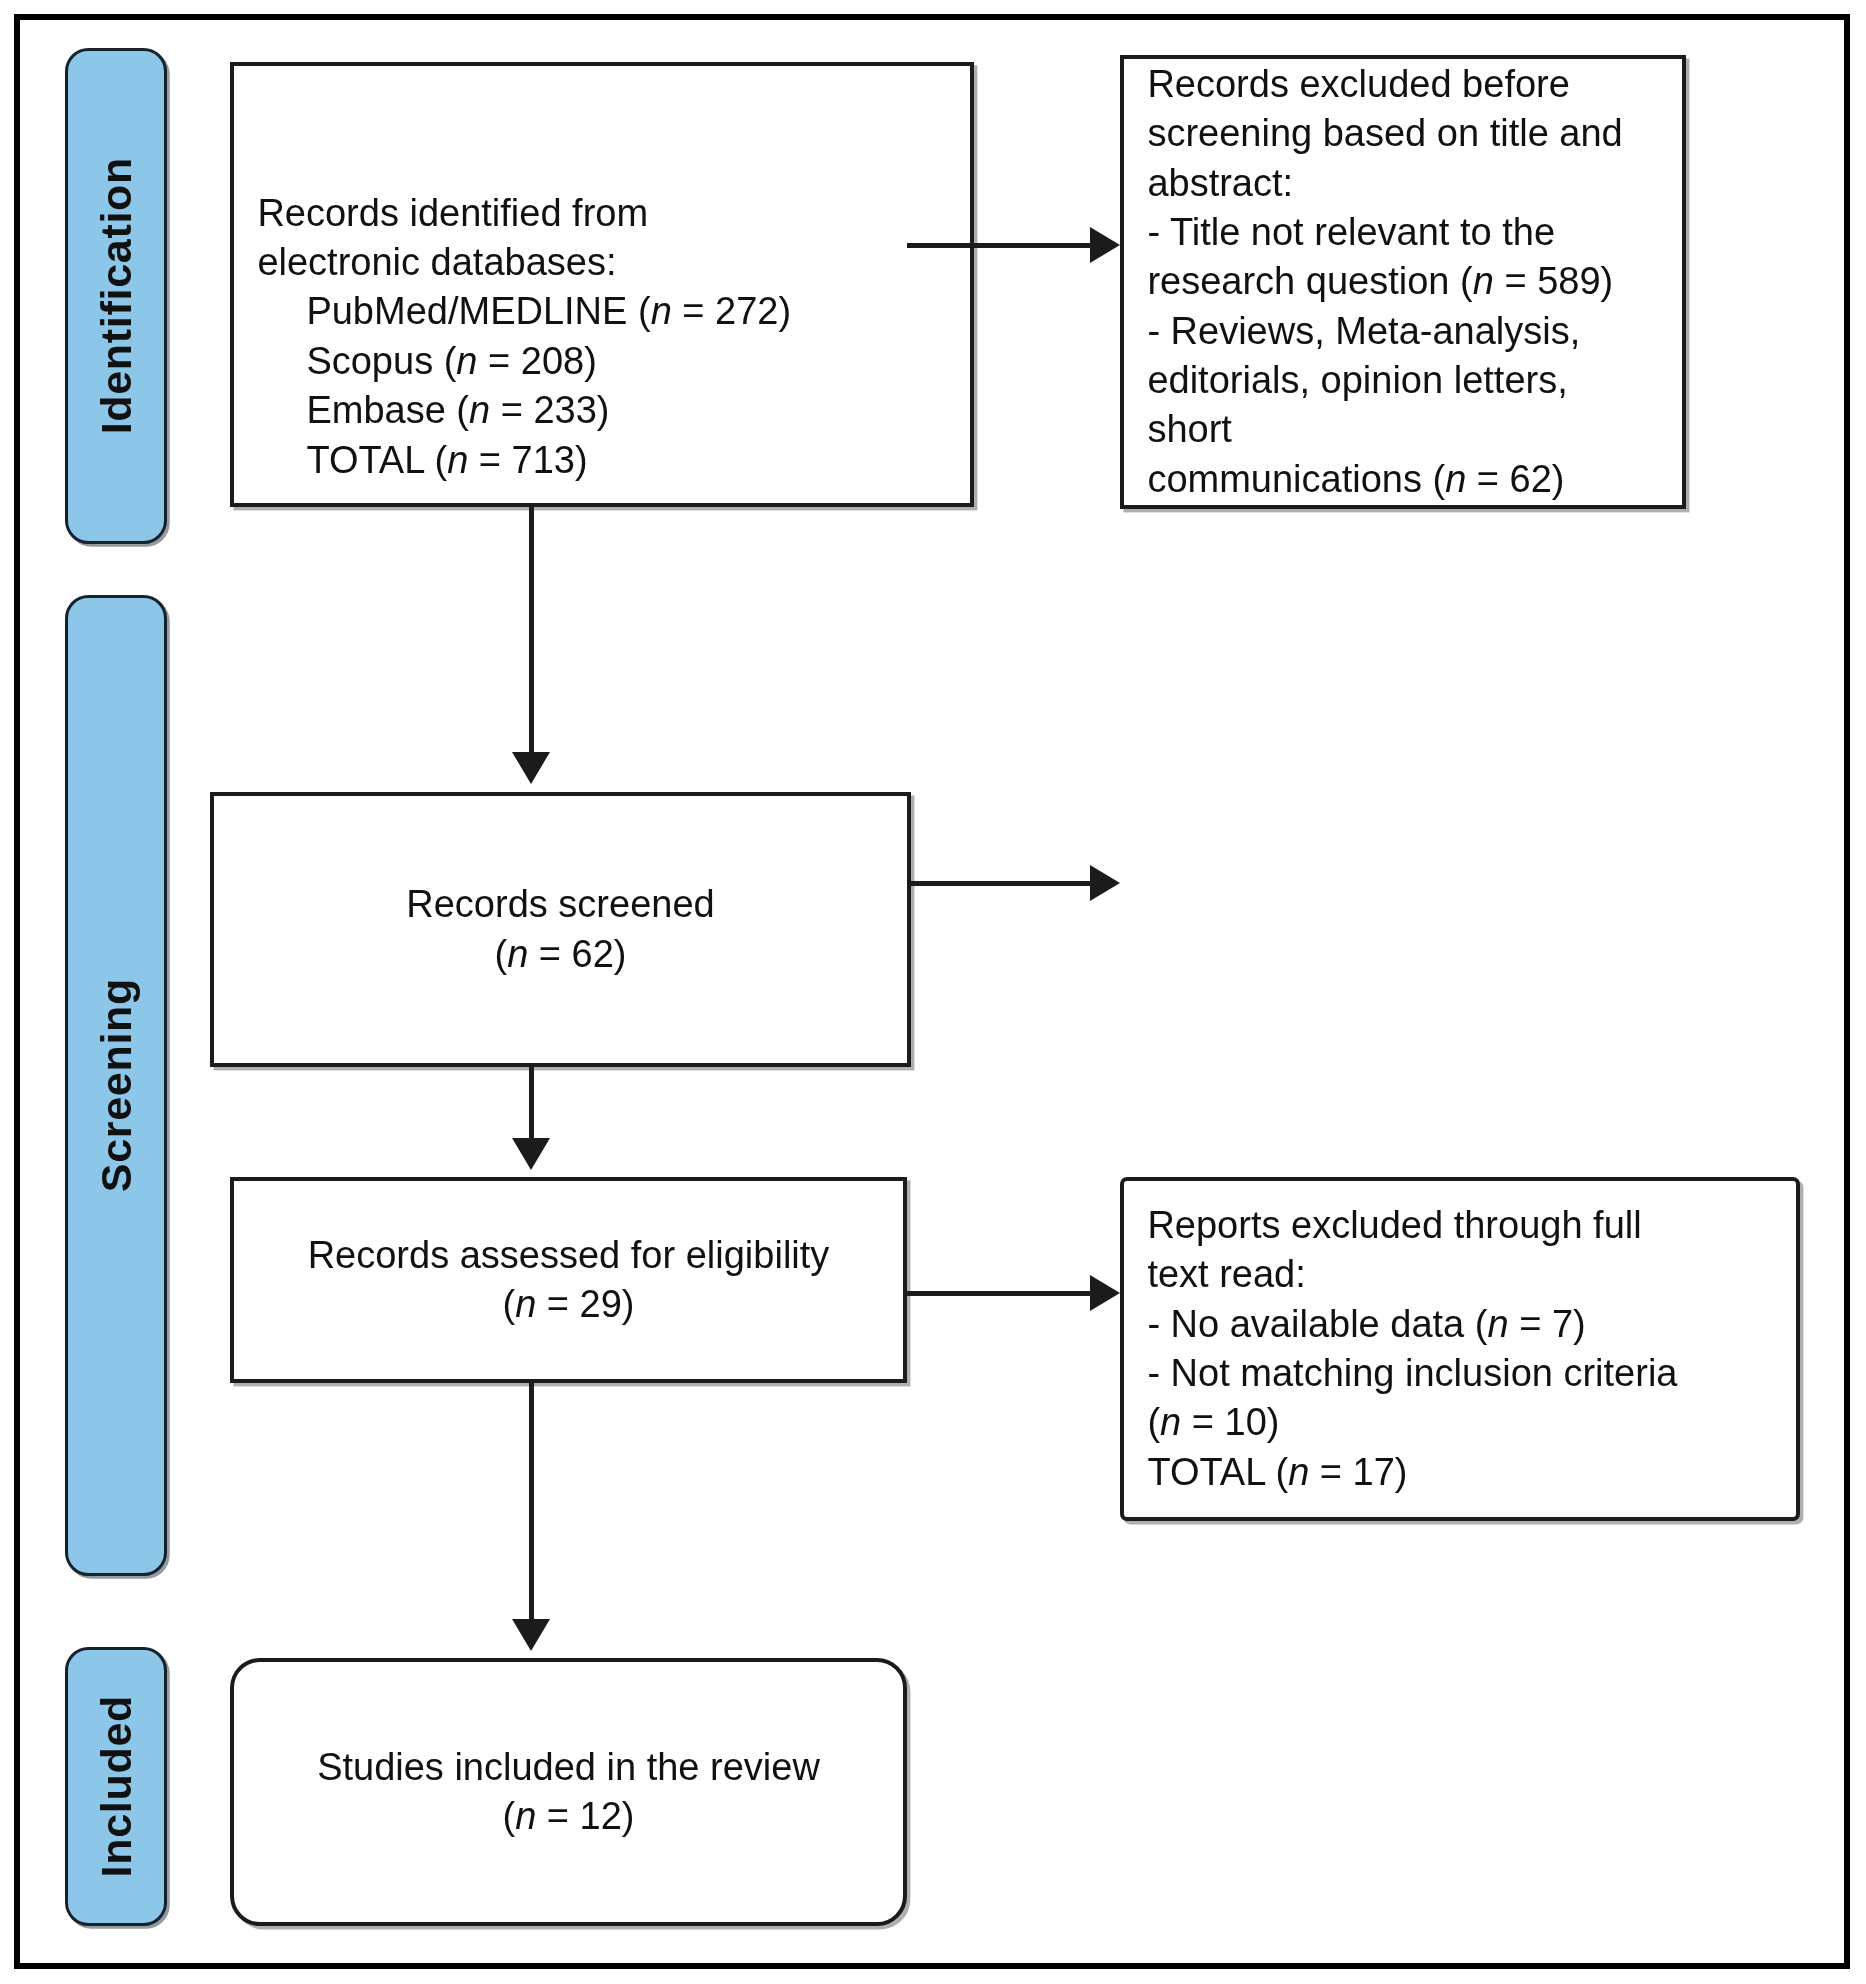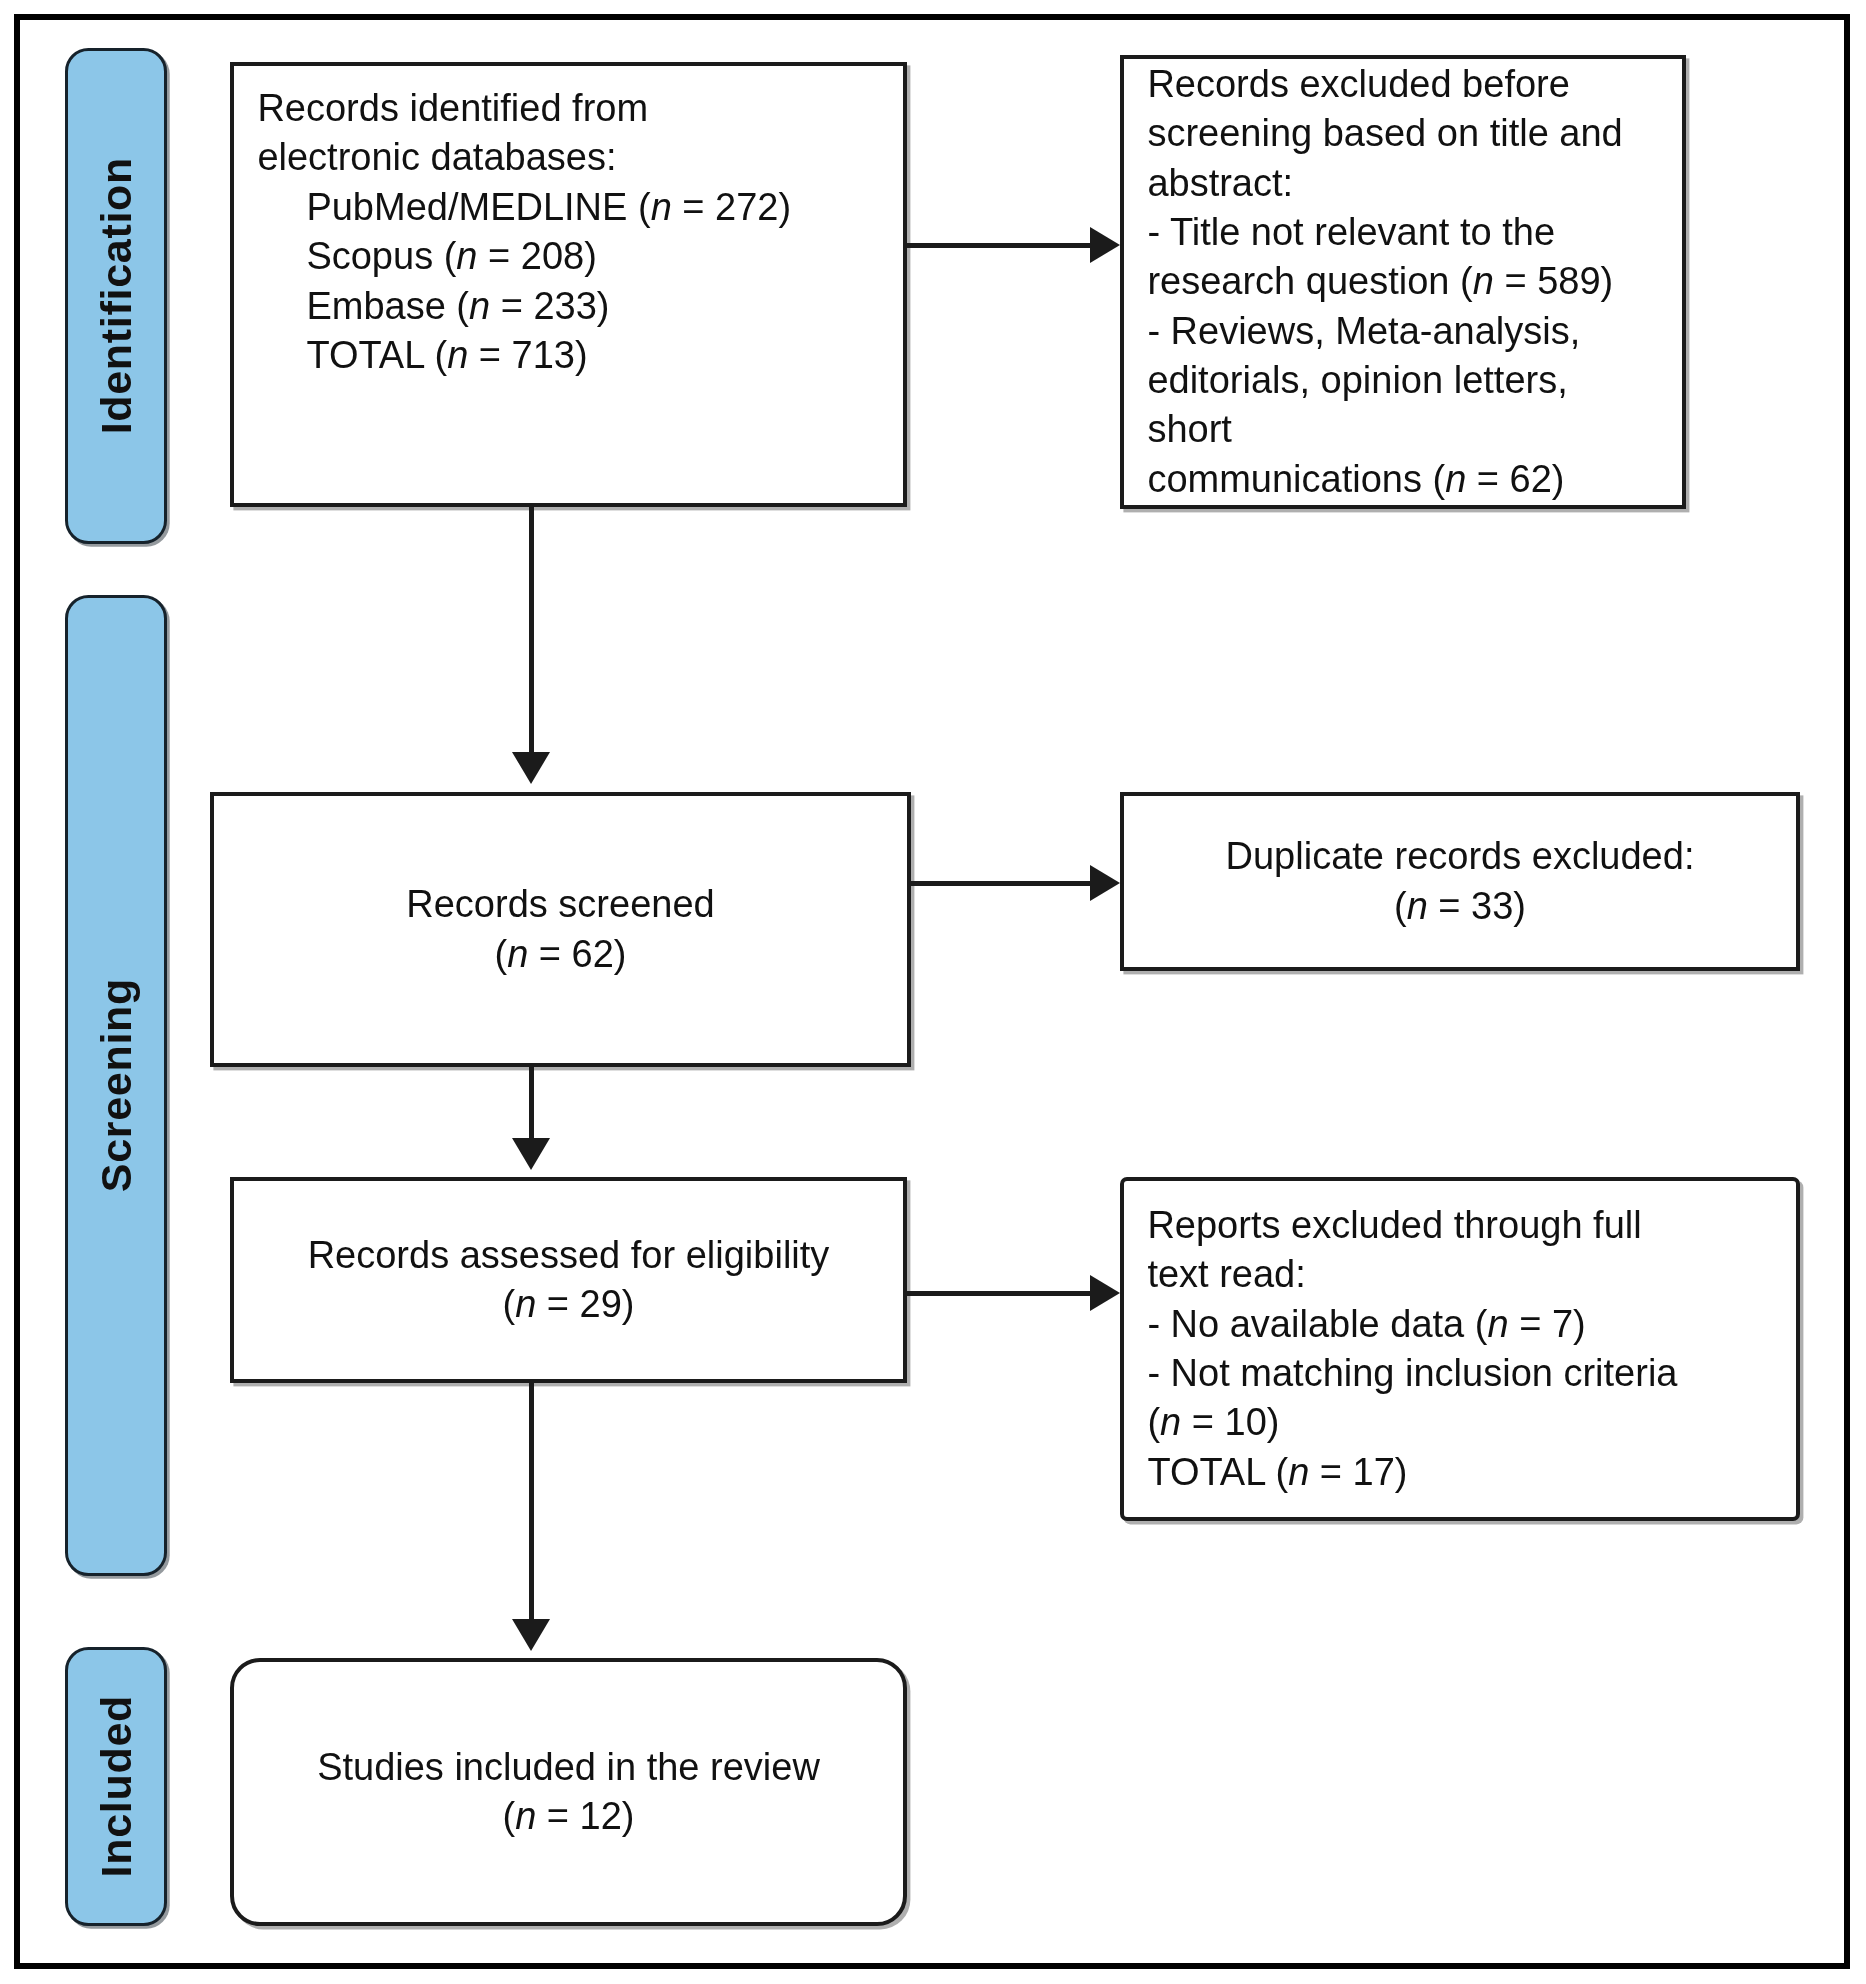--- a/index.html
+++ b/index.html
@@ -51,22 +51,22 @@
     line-height:1.30;
     color:#111111;
     white-space:pre-wrap;
   }
   .flow-box p.center{text-align:center;}
   .flow-box .indent{padding-left:49px;display:block;}
   .flow-box .indent-sm{padding-left:59px;display:block;}
   i{font-style:italic;}
 
   
-  #box-identified{left:230px;top:62px;width:677px;height:445px;
-                  display:flex;align-items:flex-start;}
+  #box-identified{left:230px;top:62px;width:744px;height:445px;
+                  display:flex;align-items:flex-end;}
   #box-screened{left:210px;top:792px;width:701px;height:275px;
                 display:flex;align-items:center;justify-content:center;}
   #box-eligibility{left:230px;top:1177px;width:677px;height:206px;
                    display:flex;align-items:center;justify-content:center;}
   #box-included{left:230px;top:1658px;width:677px;height:268px;
                 display:flex;align-items:center;justify-content:center;border-radius:30px;}
 
   
   #box-excluded-title{left:1120px;top:55px;width:566px;height:454px;
                       display:flex;align-items:center;}
@@ -124,24 +124,20 @@
 <span>editorials, opinion letters, short</span>
 <span>communications (<i>n</i> = 62)</span>
 </p>
   </div>
 
   <div class="flow-box" id="box-screened">
     <p class="center"><span>Records screened</span>
 <span>(<i>n</i> = 62)</span></p>
   </div>
 
-  <div class="flow-box" id="box-duplicates">
-    <p class="center"><span>Duplicate records excluded:</span>
-<span>(<i>n</i> = 33)</span></p>
-  </div>
 
   <div class="flow-box" id="box-eligibility">
     <p class="center"><span>Records assessed for eligibility</span>
 <span>(<i>n</i> = 29)</span></p>
   </div>
 
   <div class="flow-box" id="box-excluded-fulltext">
     <p><span>Reports excluded through full</span>
 <span>text read:</span>
 <span>- No available data (<i>n</i> = 7)</span>

